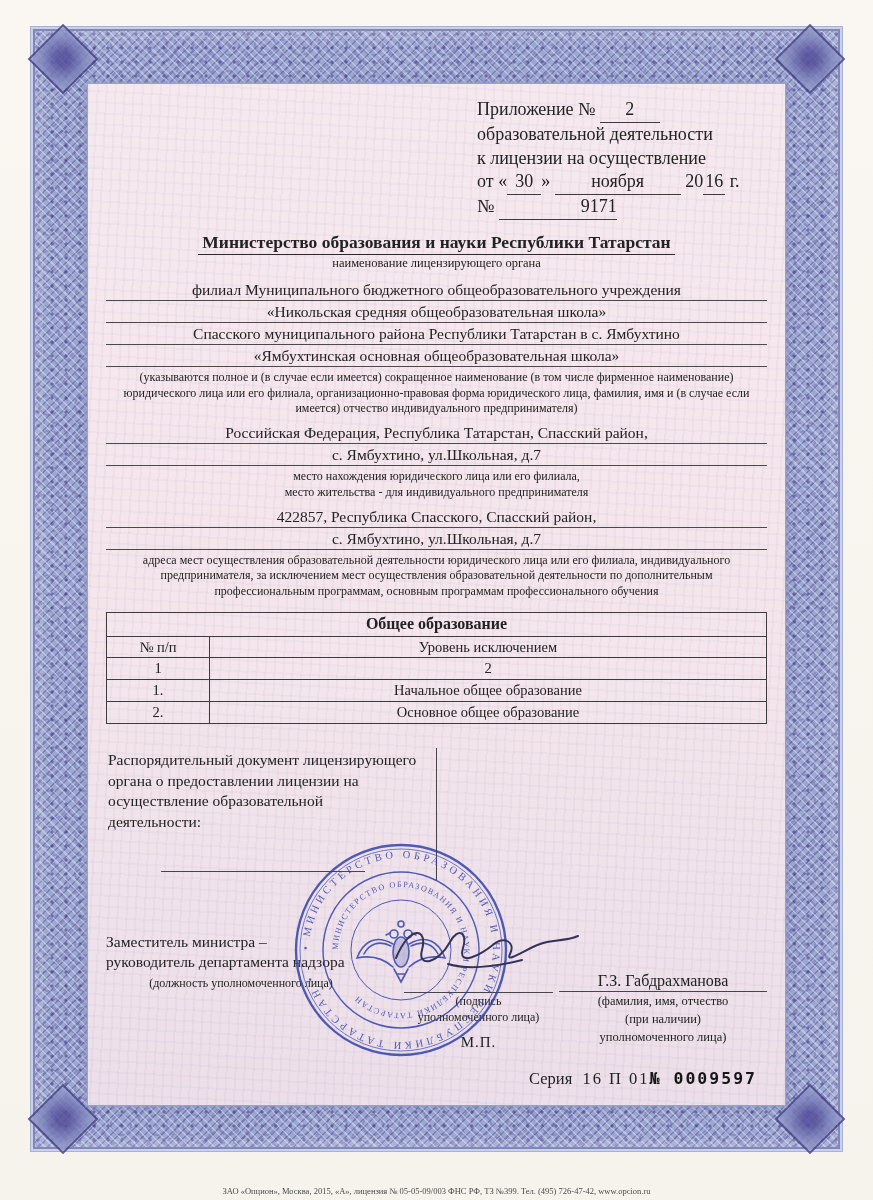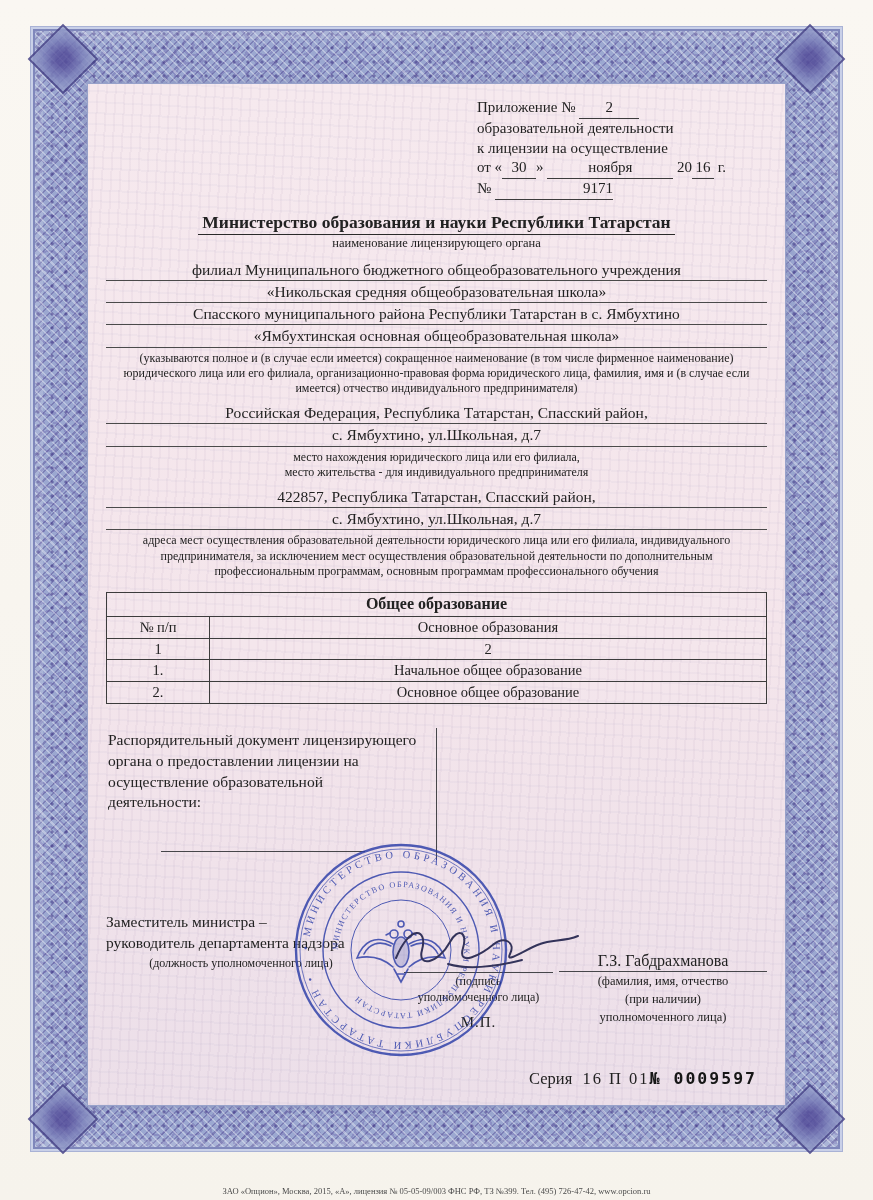--- a/index.html
+++ b/index.html
@@ -35,21 +35,21 @@
     box-shadow:0 0 0 1px #98a2ca, 0 0 0 3px rgba(152,162,202,.35), 0 0 10px rgba(90,90,140,.4);
   }
   .inner::before{
     content:"";position:absolute;inset:0;pointer-events:none;
     background:
       repeating-linear-gradient(93deg, rgba(120,90,140,.05) 0 2px, transparent 2px 9px),
       repeating-linear-gradient(3deg, rgba(90,100,160,.04) 0 2px, transparent 2px 11px);
   }
   .content{position:relative;height:100%;box-sizing:border-box;padding:12px 18px;}
   
-  .appendix{width:288px;margin:2px 2px 0 auto;font-size:15px;line-height:1.32;}
+  .appendix{width:288px;margin:2px 2px 0 auto;font-size:18px;line-height:1.32;}
   .fill{display:inline-block;border-bottom:1px solid #3c3c3c;text-align:center;}
   .fill.num{min-width:60px;}
   .fill.day{min-width:34px;}
   .fill.month{min-width:126px;}
   .fill.yr{min-width:22px;}
   .fill.lic{min-width:112px;text-align:right;padding-left:6px;}
   
   .ministry{margin-top:12px;text-align:center;}
   .ministry .t{display:inline-block;font-weight:bold;font-size:17.5px;border-bottom:1.5px solid #2a2a2a;padding:0 4px 1px;}
   .ministry .s{font-size:12.5px;margin-top:1px;}
@@ -144,33 +144,33 @@
       </div>
 
       <div class="addr">
         <div class="rule-line">Российская Федерация, Республика Татарстан, Спасский район,</div>
         <div class="rule-line">с. Ямбухтино, ул.Школьная, д.7</div>
         <div class="note">место нахождения юридического лица или его филиала,</div>
         <div class="note" style="margin-top:0">место жительства - для индивидуального предпринимателя</div>
       </div>
 
       <div class="addr">
-        <div class="rule-line">422857, Республика Татарстан, Спасский район,</div>
+        <div class="rule-line">422857, Республика Спасского, Спасский район,</div>
         <div class="rule-line">с. Ямбухтино, ул.Школьная, д.7</div>
         <div class="note narrow">адреса мест осуществления образовательной деятельности юридического лица или его филиала, индивидуального предпринимателя, за исключением мест осуществления образовательной деятельности по дополнительным профессиональным программам, основным программам профессионального обучения</div>
       </div>
 
       <table class="doc">
         <tbody>
             <tr>
           <td class="cap" colspan="2">Общее образование</td>
         </tr>
         <tr>
           <td class="c1">№ п/п</td>
-          <td>Основное образования</td>
+          <td>Уровень исключением</td>
         </tr>
         <tr>
           <td class="c1">1</td>
           <td>2</td>
         </tr>
         <tr>
           <td class="c1">1.</td>
           <td>Начальное общее образование</td>
         </tr>
         <tr>

